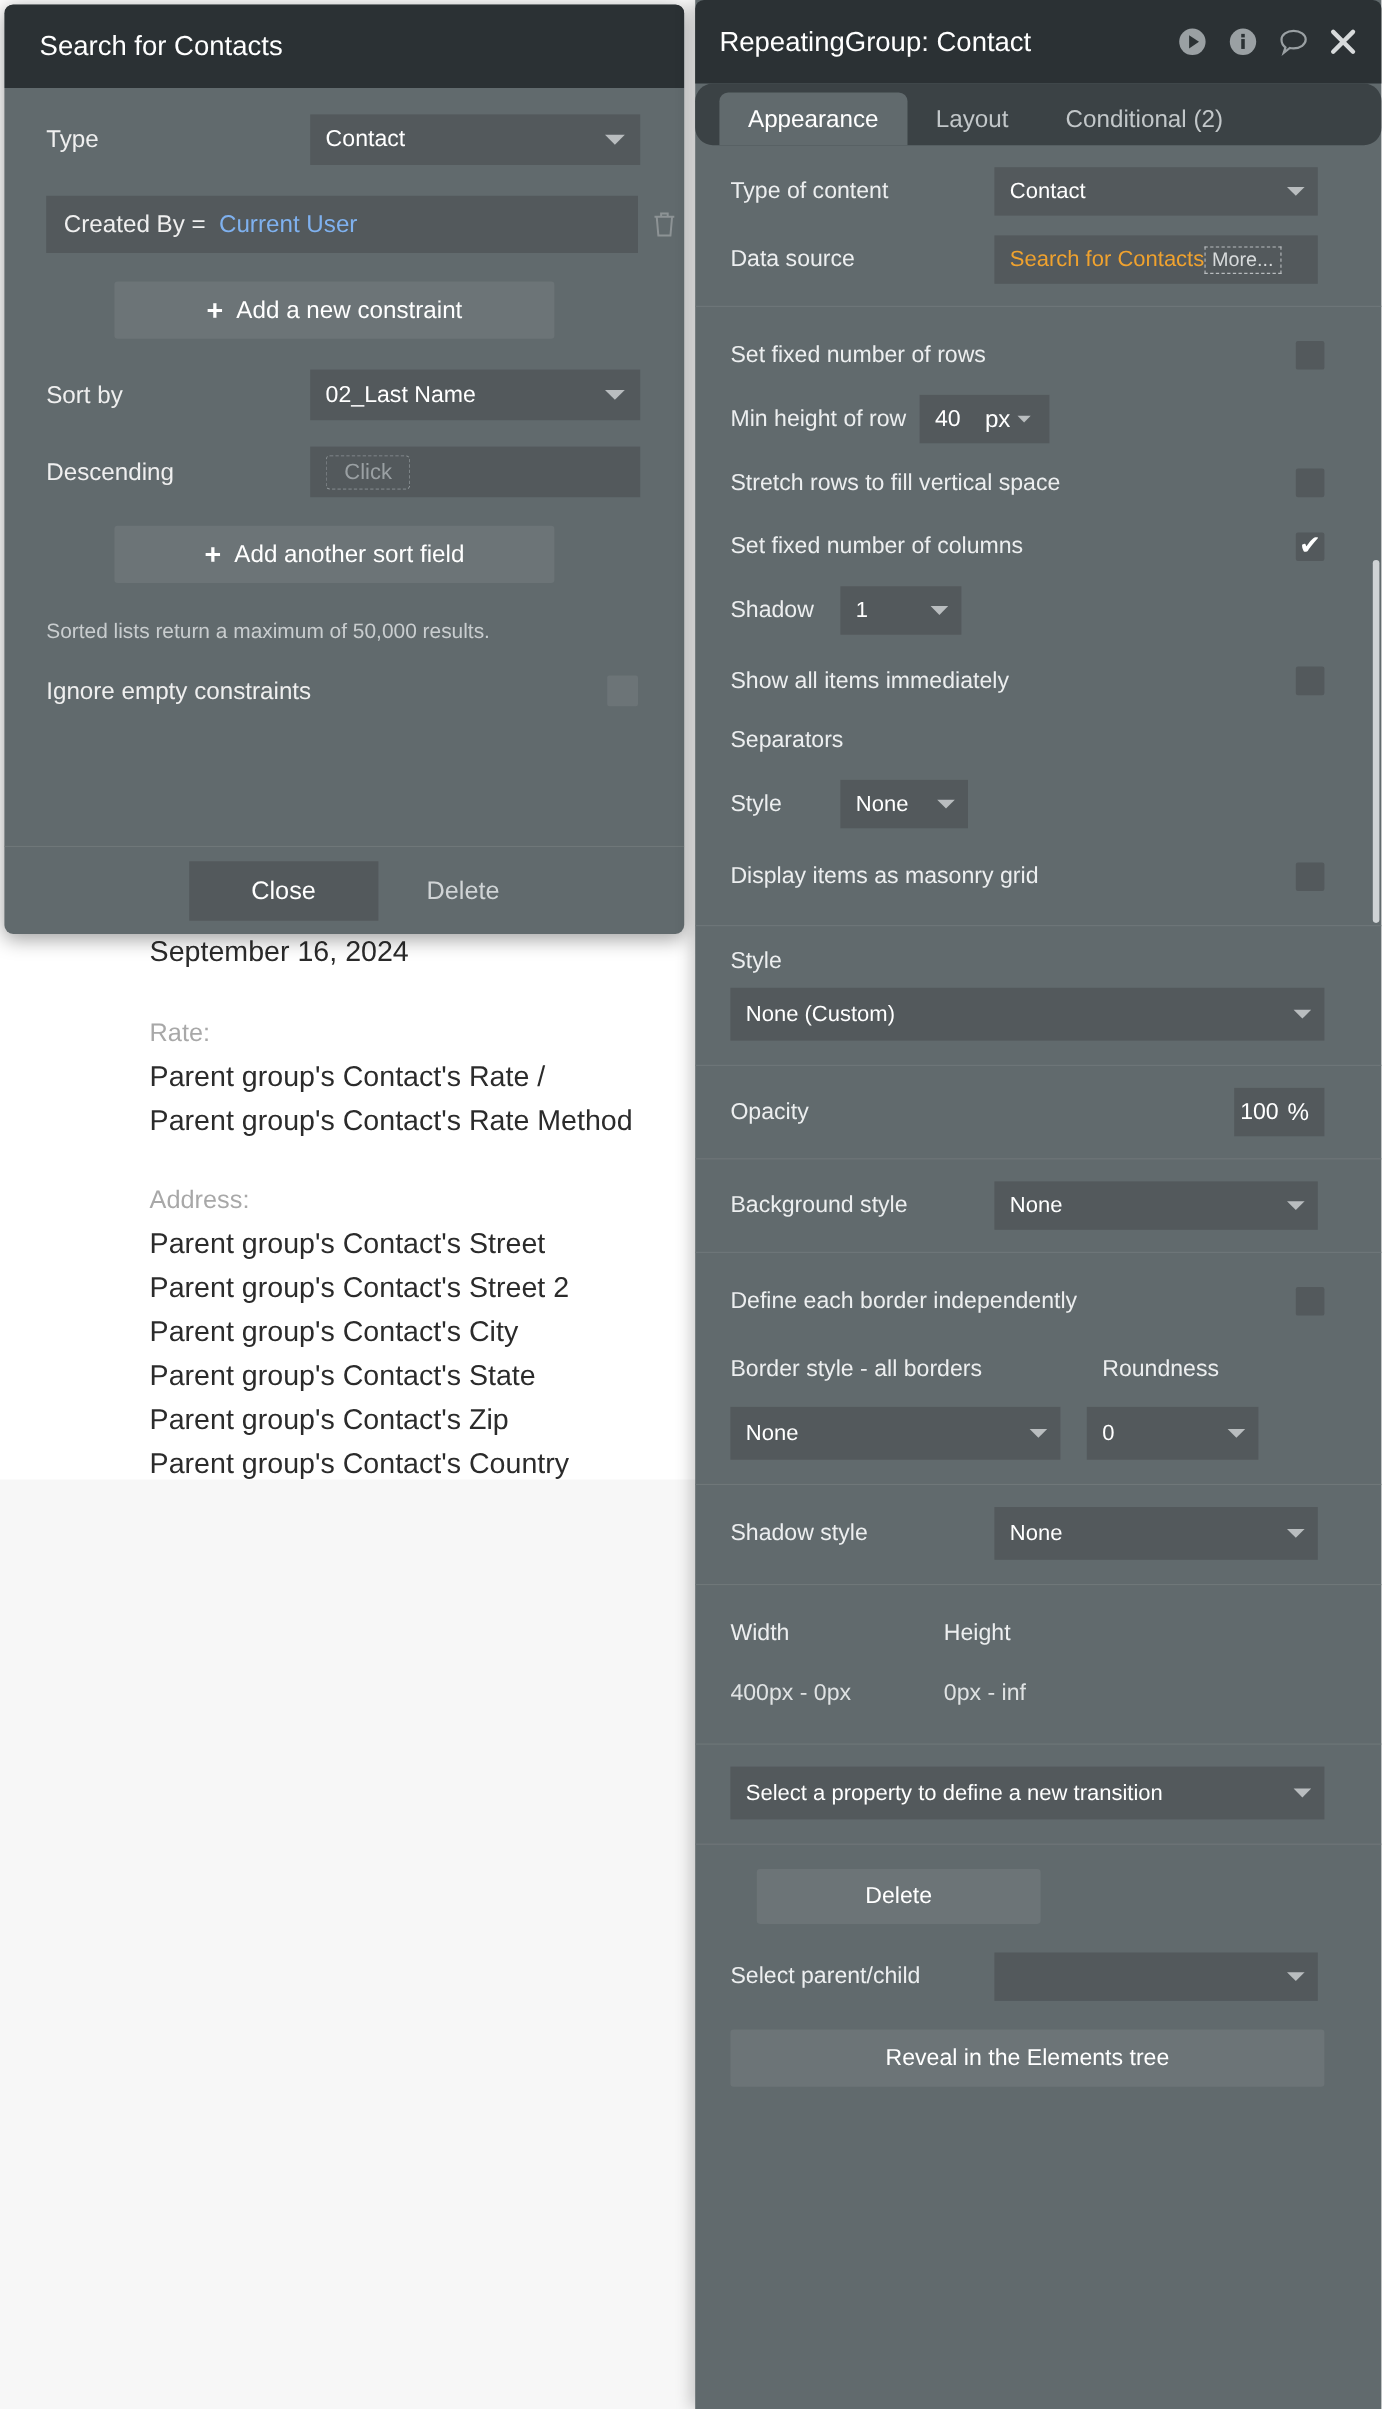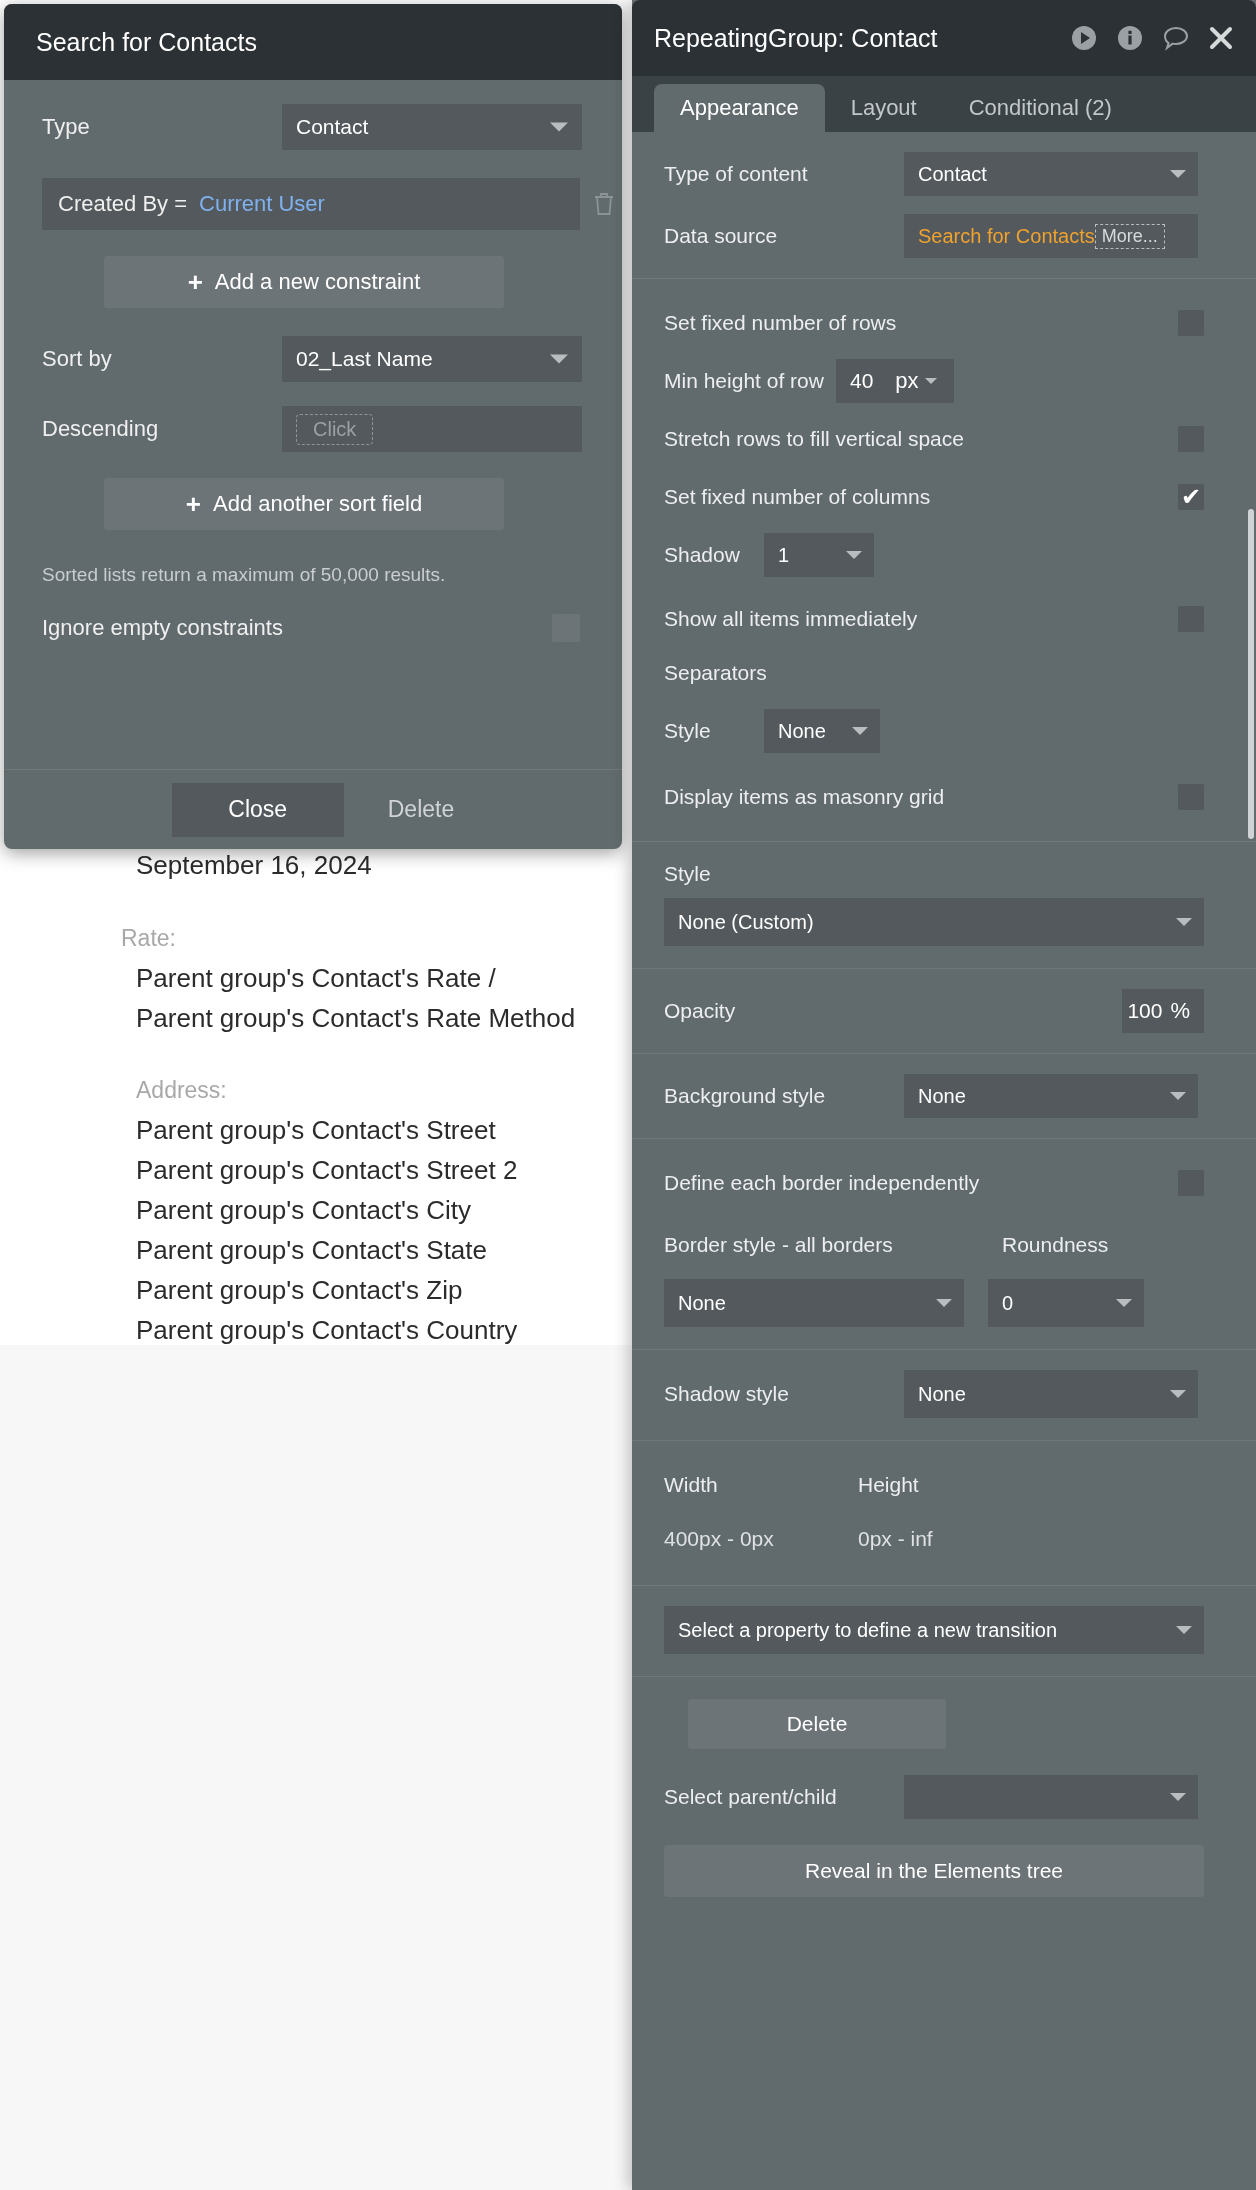--- a/index.html
+++ b/index.html
@@ -98,21 +98,21 @@
   }
   .panel-head {
     height:76px; background:#2b3134; color:#ffffff;
     display:flex; align-items:center; padding: 0 22px;
     font-size:25px; border-top-left-radius:8px; border-top-right-radius:8px;
   }
   .panel-head .ttl { flex:1; }
   .hd-icons { display:flex; align-items:center; gap: 18px; }
   .hd-icons svg { display:block; }
 
-  .tabs { height:56px; background:#3b4245; display:flex; align-items:flex-end; padding-left:22px; }
+  .tabs { height:56px; background:#3b4245; display:flex; align-items:flex-end; padding-left:22px;border-radius:16px; }
   .tab {
     font-size:22px; color:#c2c7c9; padding: 0 26px; height:48px;
     display:flex; align-items:center;
   }
   .tab.active { background:#616a6d; color:#ffffff; border-radius:8px 8px 0 0; }
 
   .sec { padding: 0 32px; position:relative; }
   .sep { height:1px; background:#6f7779; margin: 0; }
 
   .prow { display:flex; align-items:center; min-height:48px; }
@@ -165,21 +165,21 @@
     <div class="doc-block" style="top:560px;">
       <div class="doc-line doc-faint">rr</div>
     </div>
     <div class="doc-block" style="top:810px;">
       <div class="doc-line doc-faint">fo</div>
     </div>
 
     <div class="doc-block" style="left:136px; top:845px;">
       <div class="doc-line">September 16, 2024</div>
     </div>
-    <div class="doc-block" style="left:121px; top:920px;">
+    <div class="doc-block" style="left:136px; top:920px;">
       <div class="doc-label">Rate:</div>
     </div>
     <div class="doc-block" style="left:136px; top:958px;">
       <div class="doc-line">Parent group's Contact's Rate /</div>
       <div class="doc-line">Parent group's Contact's Rate Method</div>
     </div>
     <div class="doc-block" style="left:136px; top:1072px;">
       <div class="doc-label">Address:</div>
     </div>
     <div class="doc-block" style="left:136px; top:1110px;">

